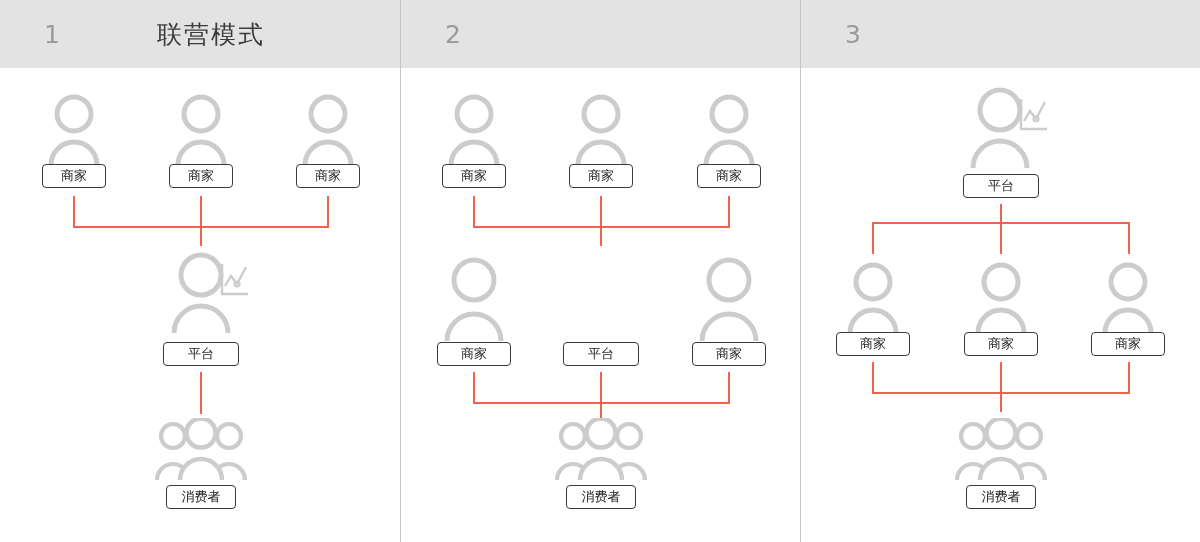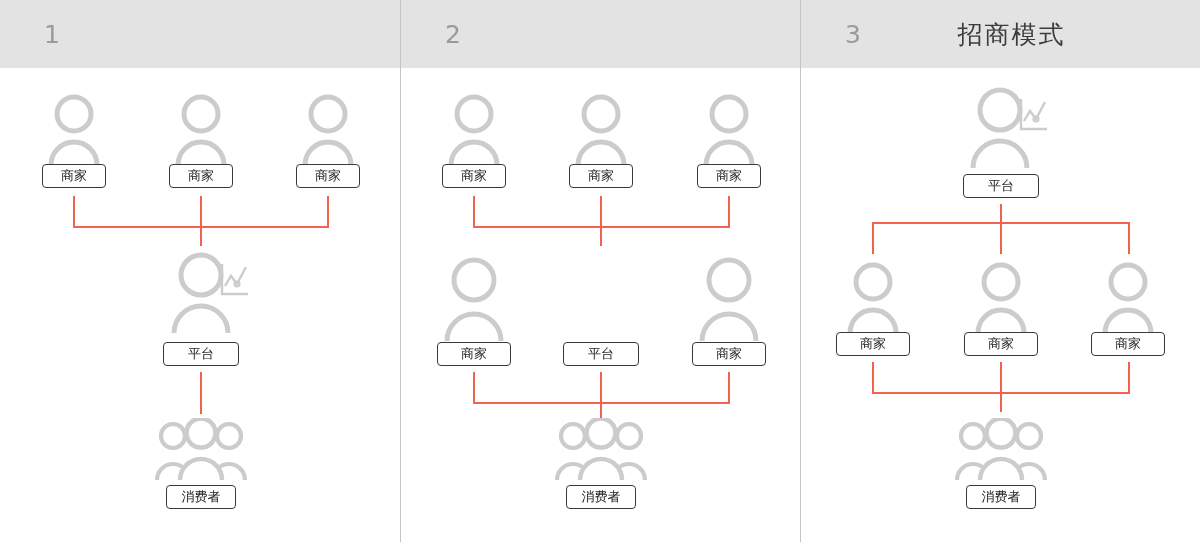--- a/index.html
+++ b/index.html
@@ -82,20 +82,21 @@
   .conn.h{height:2px;}
 </style>
 </head>
 <body>
 
 <div class="board">
 
   <div class="panel">
     <div class="panel-header">
       <span class="num">1</span>
+      <span class="ttl">联营模式</span>
     </div>
     <div class="stage">
 
       <div class="icon-person" style="left:48px;top:25px;">
         <svg width="52" height="72" viewBox="0 0 52 72">
             <circle cx="26" cy="21" r="17" fill="none" stroke="#cccccc" stroke-width="5"></circle>
             <path d="M3 72 a23 23 0 0 1 46 0" fill="none" stroke="#cccccc" stroke-width="5"></path>
           </svg>
       </div>
       <div class="icon-person" style="left:175px;top:25px;">
@@ -216,21 +217,20 @@
           <path d="M25 62 a21 21 0 0 1 42 0" fill="#ffffff" stroke="#cccccc" stroke-width="4.6"></path>
         </svg>
       </div>
       <div class="chip" style="left:165px;top:417px;width:70px;">消费者</div>
     </div>
   </div>
 
   <div class="panel">
     <div class="panel-header">
       <span class="num">3</span>
-      <span class="ttl">招商模式</span>
     </div>
     <div class="stage">
 
       <div class="icon-person" style="left:168px;top:18px;">
         <svg width="80" height="82" viewBox="0 0 80 82">
           <circle cx="31" cy="24" r="20" fill="none" stroke="#cccccc" stroke-width="5"></circle>
           <path d="M4 82 a27 27 0 0 1 54 0" fill="none" stroke="#cccccc" stroke-width="5"></path>
           <polyline points="52,13 52,43 78,43" fill="none" stroke="#cccccc" stroke-width="2.4"></polyline>
           <polyline points="55,35 61,25 67,33 76,16" fill="none" stroke="#cccccc" stroke-width="2.4"></polyline>
           <circle cx="67" cy="33" r="2.6" fill="none" stroke="#cccccc" stroke-width="2"></circle>

